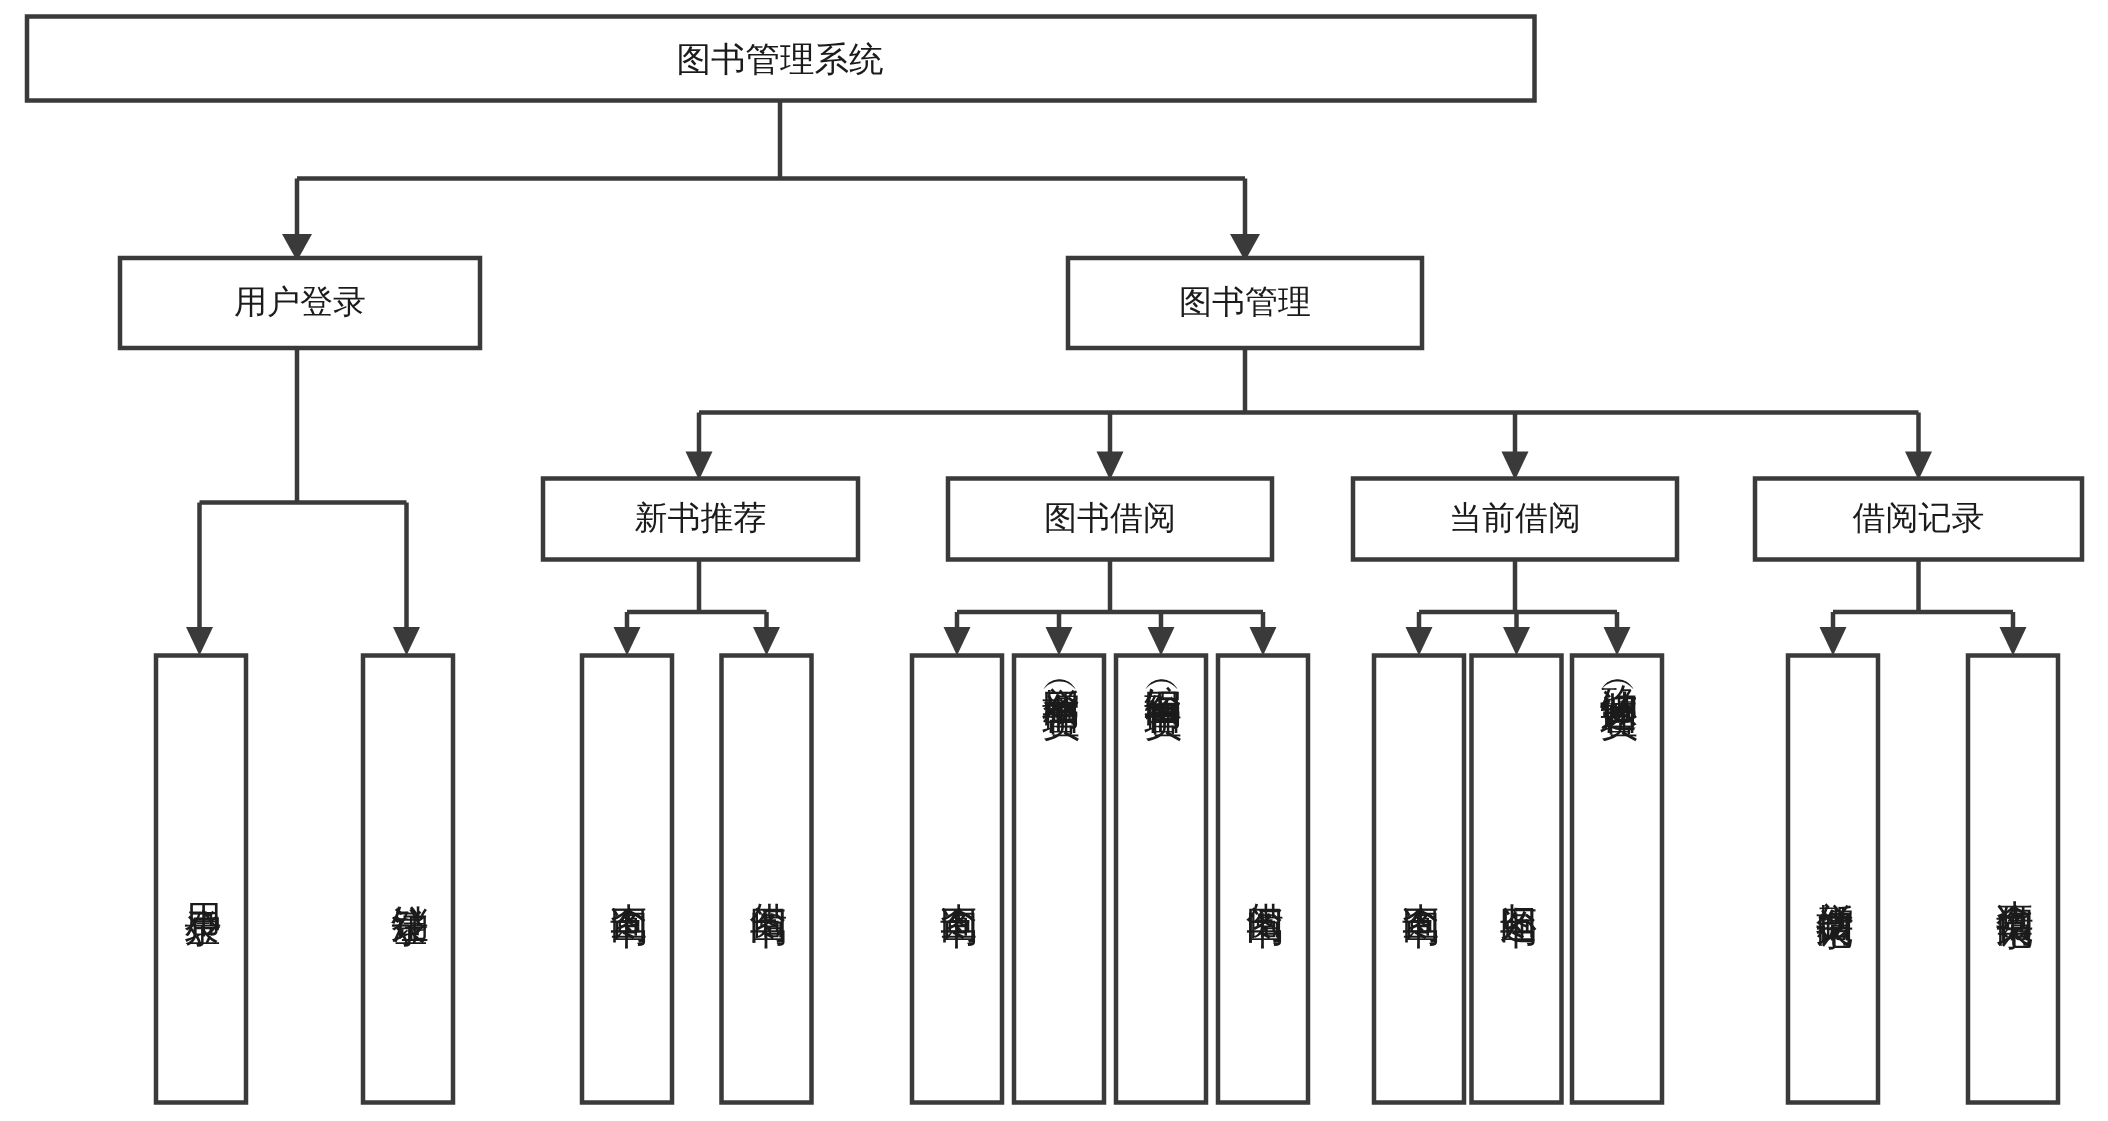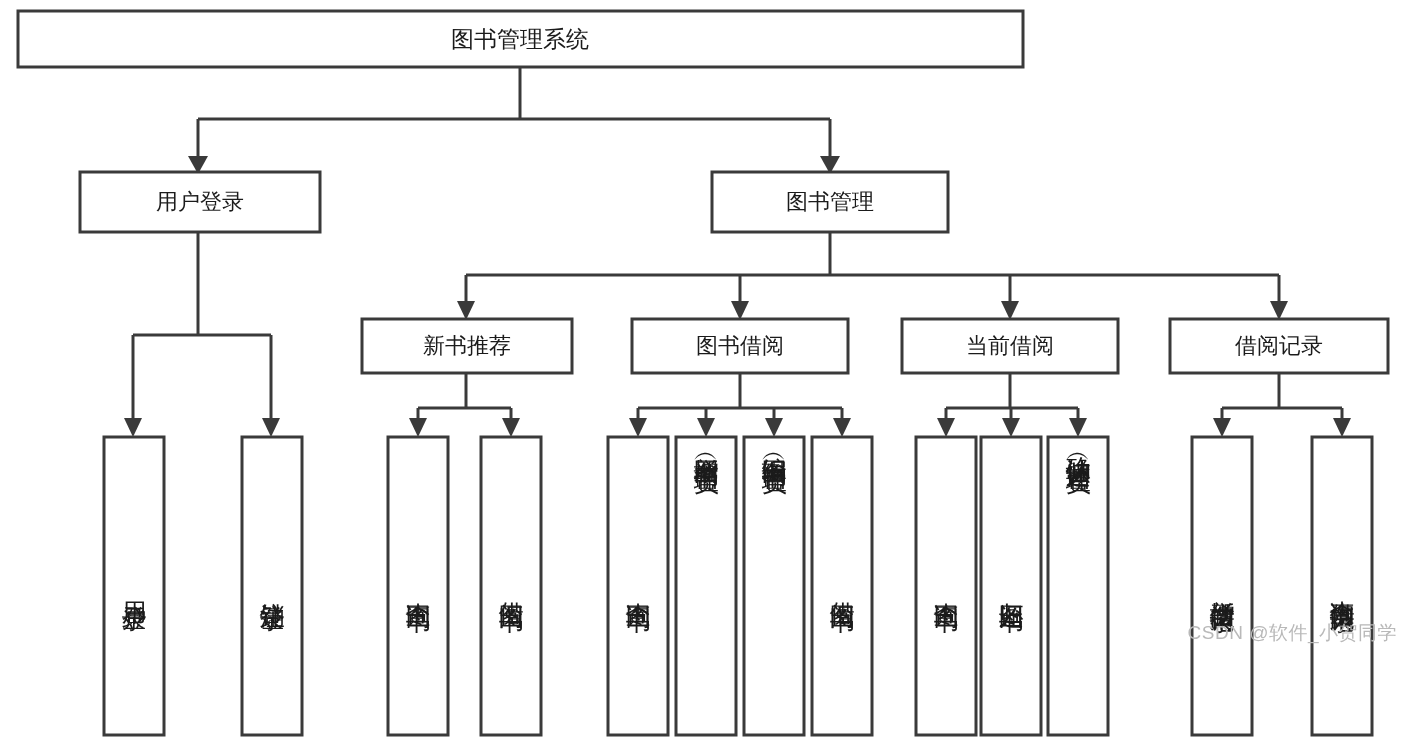--- a/index.html
+++ b/index.html
@@ -229,14 +229,13 @@
   <div class="vert-label-wrap" style="left:1048px; top:437px; width:60px; height:298px; align-items:flex-start;">
     <span class="vert-label">确认归还（管理员）</span>
   </div>
   <div class="vert-label-wrap" style="left:1192px; top:437px; width:60px; height:298px;">
     <span class="vert-label">新增借阅记录</span>
   </div>
   <div class="vert-label-wrap" style="left:1312px; top:437px; width:60px; height:298px;">
     <span class="vert-label">查询借阅记录</span>
   </div>
 
-  <div class="watermark">CSDN @软件_小贺同学</div>
 </div>
 
 </body></html>

